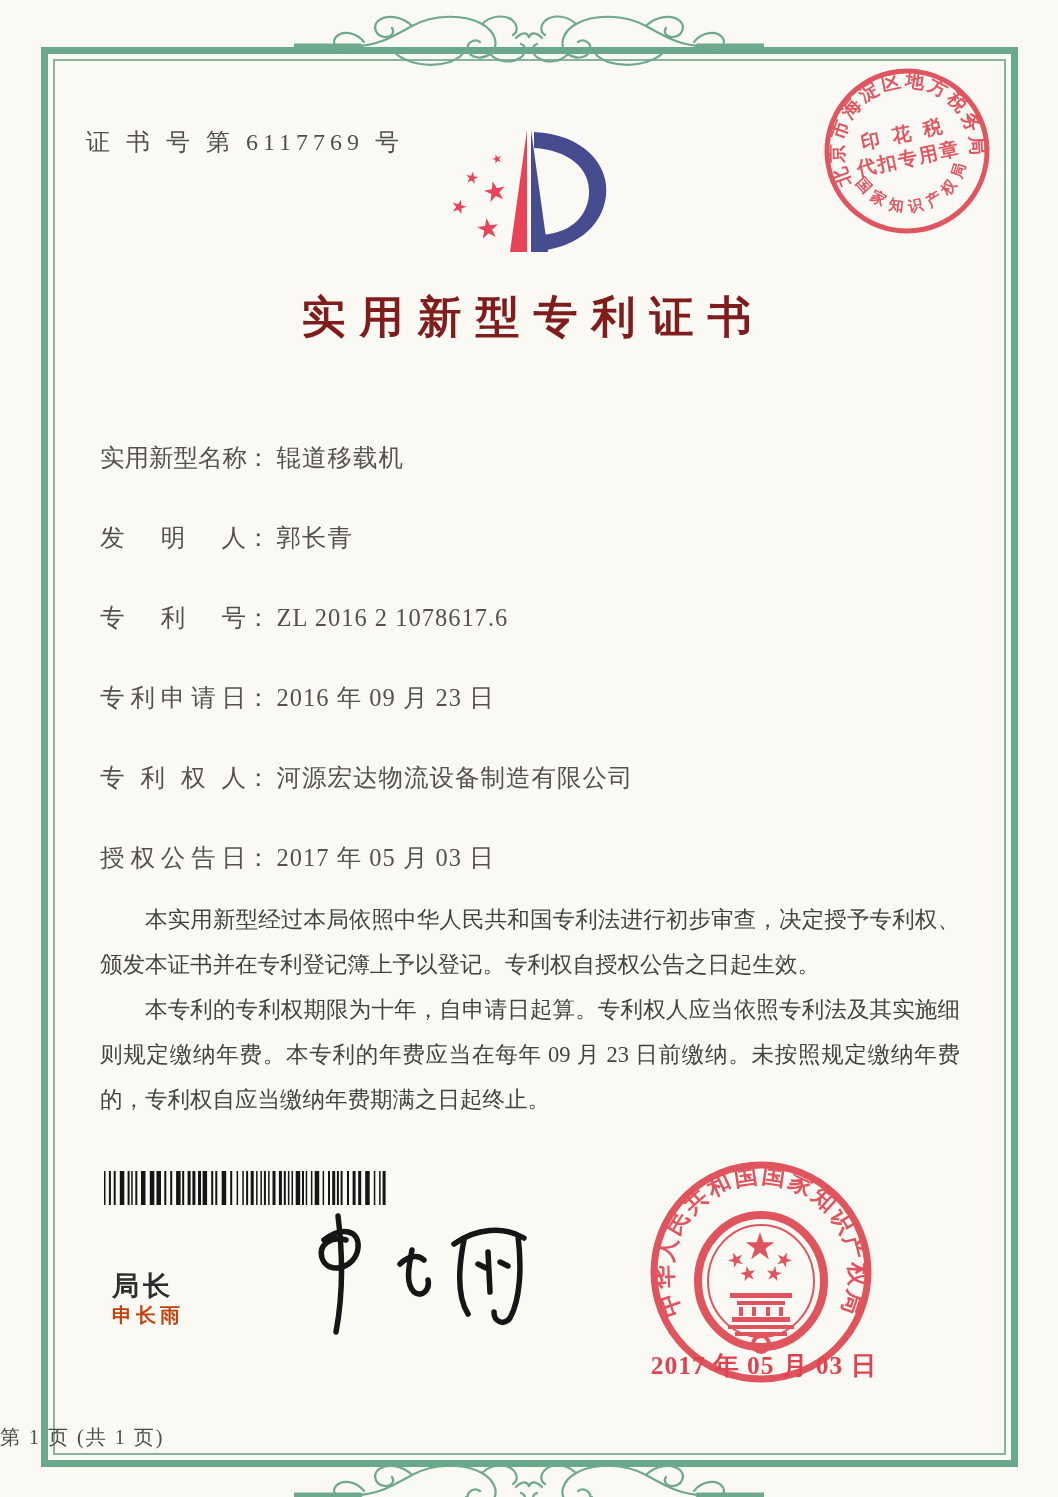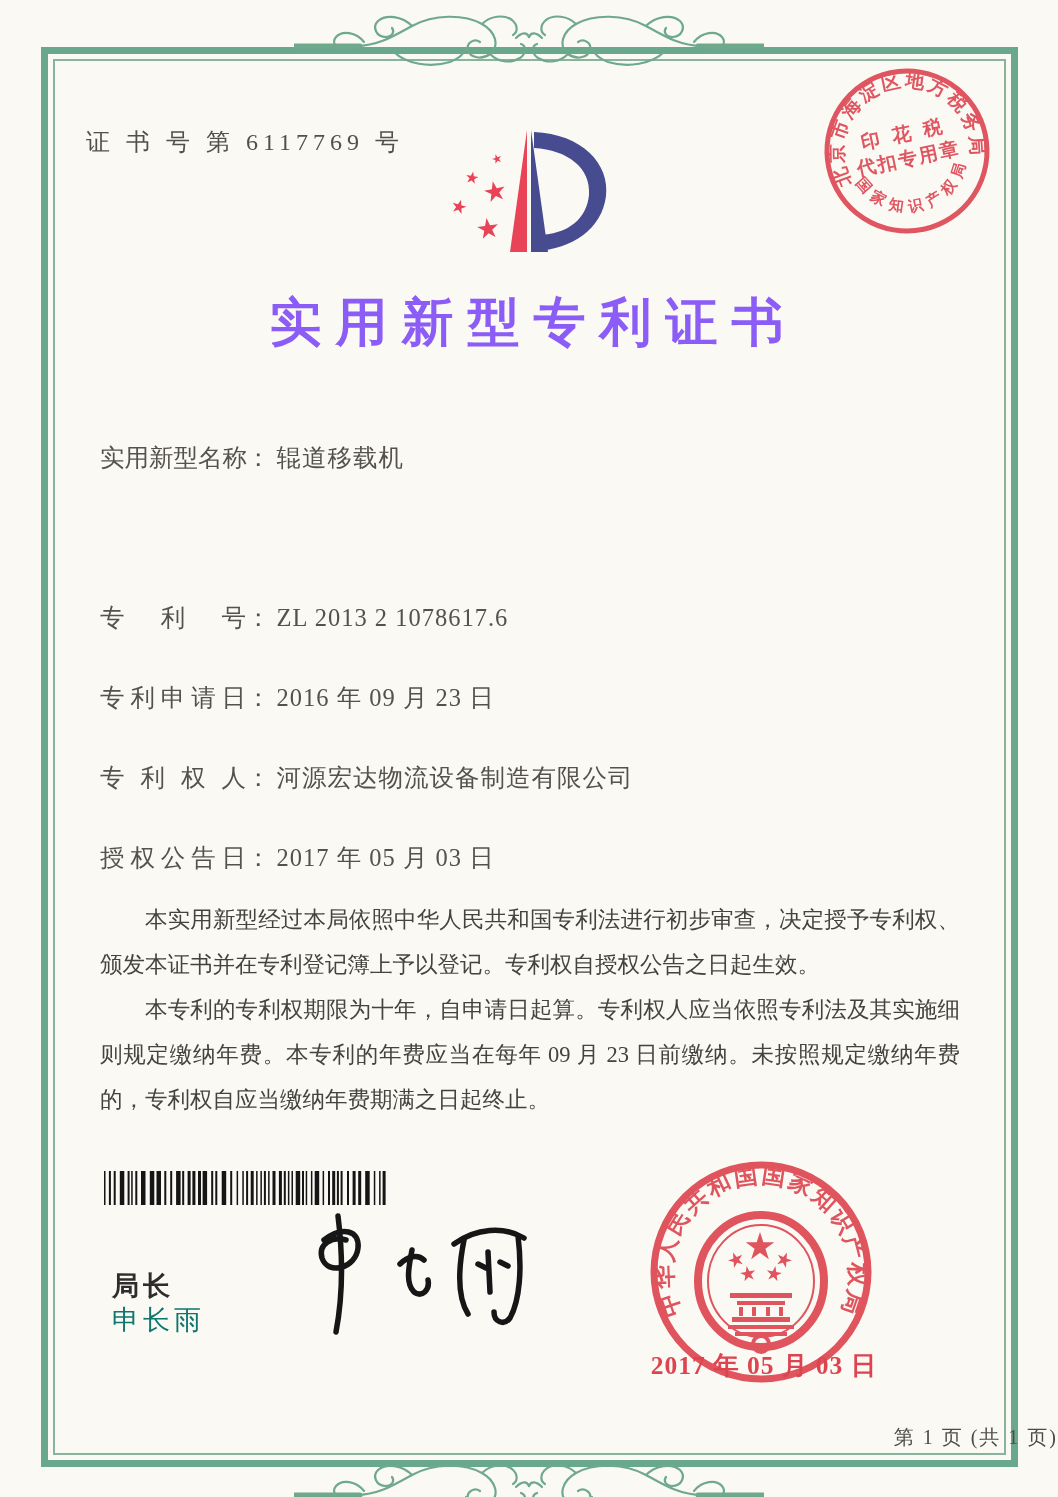--- a/index.html
+++ b/index.html
@@ -6,36 +6,36 @@
   .page{
     position:relative;width:1058px;height:1497px;margin:0 auto;
     background:#faf9f4;overflow:hidden;
     font-family:"Liberation Serif","DejaVu Serif",serif;color:#3f3d38;
   }
   .abs{position:absolute;}
   
   .frame-outer{position:absolute;left:41px;right:40px;top:47px;bottom:30px;border:7px solid #6aa88b;}
   .frame-inner{position:absolute;left:53px;right:52px;top:59px;bottom:42px;border:2px solid #8ab49a;}
   .cert-no{left:86px;top:126px;font-size:24px;letter-spacing:5px;color:#53504a;}
-  .title{left:0;right:0;top:288px;text-align:center;font-size:52px;font-weight:700;
-         letter-spacing:14px;color:#8b5cf6;margin-left:9px;}
+  .title{left:0;right:0;top:288px;text-align:center;font-size:44px;font-weight:700;
+         letter-spacing:14px;color:#7f1d1d;margin-left:9px;}
   .field{left:100px;font-size:24.5px;color:#55524c;white-space:nowrap;}
   .flabel{display:inline-block;width:146px;text-align:justify;text-align-last:justify;}
   .fsep{display:inline-block;}
   .fvalue{display:inline-block;margin-left:6px;letter-spacing:1px;font-family:Liberation Serif, serif;}
   .paras{left:100px;top:897px;width:860px;font-size:22.5px;line-height:45px;
          text-align:justify;color:#45433d;}
   .paras p{margin:0;text-indent:2em;}
   .officer-label{left:112px;top:1256px;font-size:27px;font-weight:700;color:#2e2d2b;
                  font-family:"Liberation Sans","DejaVu Sans",sans-serif;letter-spacing:4px;margin-top:12px;}
-  .officer-name{left:112px;top:1302px;font-size:27px;font-weight:400;color:#0f766e;
+  .officer-name{left:112px;top:1302px;font-size:20px;font-weight:700;color:#c2410c;
                 font-family:"Liberation Sans","DejaVu Sans",sans-serif;letter-spacing:4px;}
   .seal-date{left:646px;top:1348px;width:236px;text-align:center;font-size:25.5px;
              color:#dd4450;letter-spacing:1px;font-weight:700;}
-  .footer{left:0;right:0;top:1424px;text-align:right;font-size:20px;color:#4d4b44;letter-spacing:2px;}
+  .footer{left:0;right:0;top:1424px;text-align:left;font-size:20px;color:#4d4b44;letter-spacing:2px;}
   .stamp-tr{left:818px;top:62px;transform:rotate(-12deg);}
   svg text{font-family:"Liberation Serif","DejaVu Serif",serif;}
 </style>
 </head>
 <body>
 
 <div class="page">
 
   <svg width="0" height="0" style="position:absolute">
     <defs>
@@ -92,22 +92,25 @@
     <text font-size="15" font-weight="700" fill="#dd4450" letter-spacing="6">
       <textPath href="#arcB1" startOffset="50%" text-anchor="middle">国家知识产权局</textPath>
     </text>
   </svg>
 
   <div class="abs title">实用新型专利证书</div>
 
   <div class="abs field" style="top:441px">
     <span class="flabel">实用新型名称</span><span class="fsep">：</span><span class="fvalue">辊道移载机</span>
   </div>
+  <div class="abs field" style="top:521px">
+    <span class="flabel">发明人</span><span class="fsep">：</span><span class="fvalue">郭长青</span>
+  </div>
   <div class="abs field" style="top:601px">
-    <span class="flabel">专利号</span><span class="fsep">：</span><span class="fvalue">ZL 2013 2 1078617.6</span>
+    <span class="flabel">专利号</span><span class="fsep">：</span><span class="fvalue">ZL 2016 2 1078617.6</span>
   </div>
   <div class="abs field" style="top:681px">
     <span class="flabel">专利申请日</span><span class="fsep">：</span><span class="fvalue">2016 年 09 月 23 日</span>
   </div>
   <div class="abs field" style="top:761px">
     <span class="flabel">专利权人</span><span class="fsep">：</span><span class="fvalue">河源宏达物流设备制造有限公司</span>
   </div>
   <div class="abs field" style="top:841px">
     <span class="flabel">授权公告日</span><span class="fsep">：</span><span class="fvalue">2017 年 05 月 03 日</span>
   </div>

